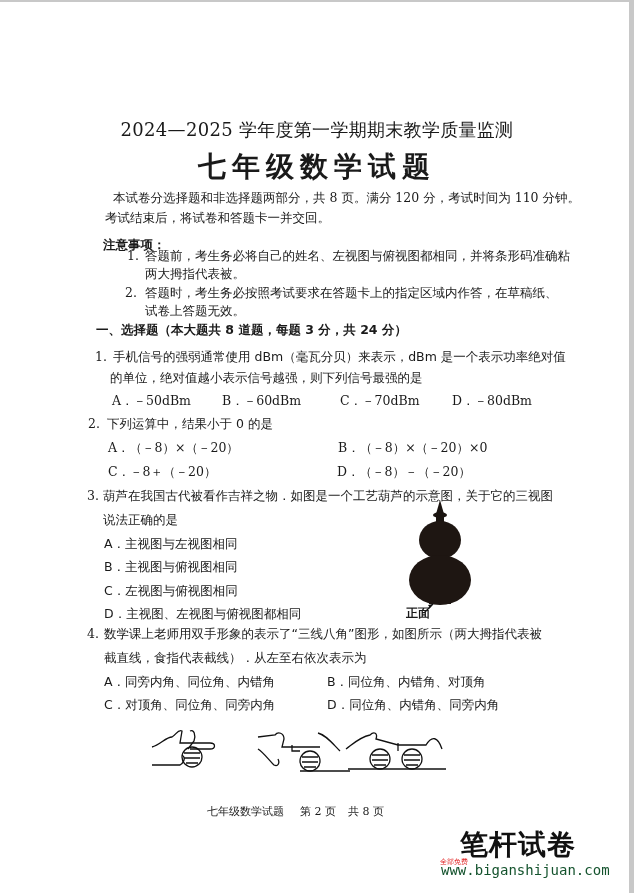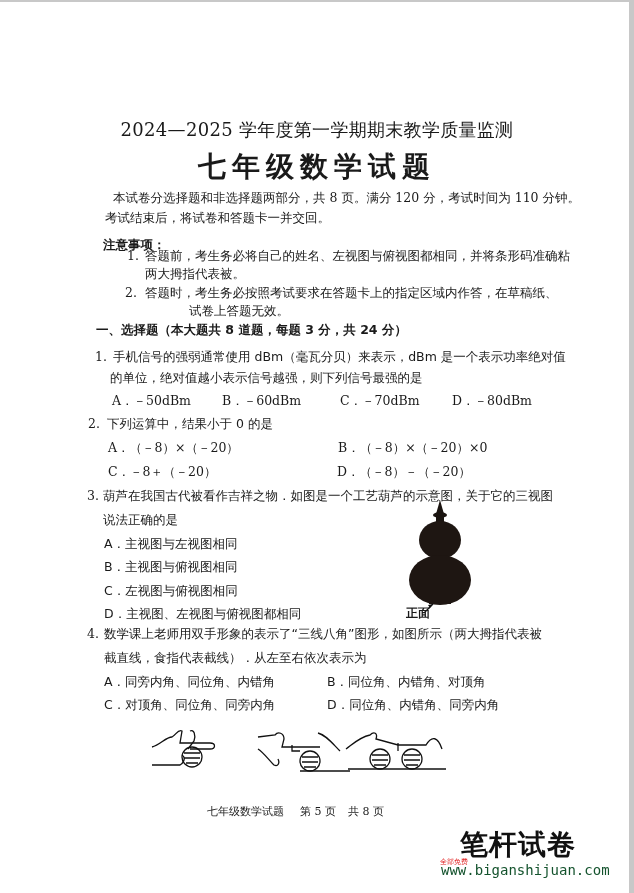--- a/index.html
+++ b/index.html
@@ -39,21 +39,21 @@
 <div class="abs intro" style="left:105px; top:210px;">考试结束后，将试卷和答题卡一并交回。</div>
 
 <div class="abs t12 bold" style="left:103px; top:229px;margin-top:8px;">注意事项：</div>
 
 <div class="abs t12" style="left:127px; top:248px;">1.</div>
 <div class="abs t12" style="left:145px; top:248px;">答题前，考生务必将自己的姓名、左视图与俯视图都相同，并将条形码准确粘</div>
 <div class="abs t12" style="left:145px; top:266px;">两大拇指代表被。</div>
 
 <div class="abs t12" style="left:125px; top:285px;">2.</div>
 <div class="abs t12" style="left:145px; top:285px;">答题时，考生务必按照考试要求在答题卡上的指定区域内作答，在草稿纸、</div>
-<div class="abs t12" style="left:145px; top:303px;margin-left:44px;">试卷上答题无效。</div>
+<div class="abs t12" style="left:145px; top:303px;">试卷上答题无效。</div>
 
 <div class="abs t12 bold" style="left:96px; top:322px;">一、选择题（本大题共 8 道题，每题 3 分，共 24 分）</div>
 
 <div class="abs t12" style="left:95px; top:349px;">1.</div>
 <div class="abs t12 sans" style="left:113px; top:349px;">手机信号的强弱通常使用 dBm（毫瓦分贝）来表示，dBm 是一个表示功率绝对值</div>
 <div class="abs t12 sans" style="left:110px; top:370px;">的单位，绝对值越小表示信号越强，则下列信号最强的是</div>
 <div class="abs t12" style="left:112px; top:393px;">A．－50dBm</div>
 <div class="abs t12" style="left:222px; top:393px;">B．－60dBm</div>
 <div class="abs t12" style="left:340px; top:393px;">C．－70dBm</div>
 <div class="abs t12" style="left:452px; top:393px;">D．－80dBm</div>
@@ -113,18 +113,18 @@
   <path d="M196,24 C204,18 210,12 220,10 C224,6 228,8 226,14 L248,20 L276,20 C282,10 288,12 292,24"></path>
   <path d="M248,18 L248,26"></path>
   <ellipse cx="230" cy="34" rx="10" ry="10"></ellipse>
   <ellipse cx="262" cy="34" rx="10" ry="10"></ellipse>
   <path d="M222,30 L238,30 M222,35 L238,35 M224,40 L236,40"></path>
   <path d="M254,30 L270,30 M254,35 L270,35 M256,40 L268,40"></path>
   <path d="M198,44 L296,44"></path>
 </svg>
 
 <div class="abs footer" style="left:207px;">七年级数学试题</div>
-<div class="abs footer" style="left:300px;">第 5 页</div>
+<div class="abs footer" style="left:300px;">第 2 页</div>
 <div class="abs footer" style="left:348px;">共 8 页</div>
 
 <div class="abs wm-main">笔杆试卷</div>
 <div class="abs wm-free">全部免费</div>
 <div class="abs wm-url">www.biganshijuan.com</div>
 
 </body></html>

